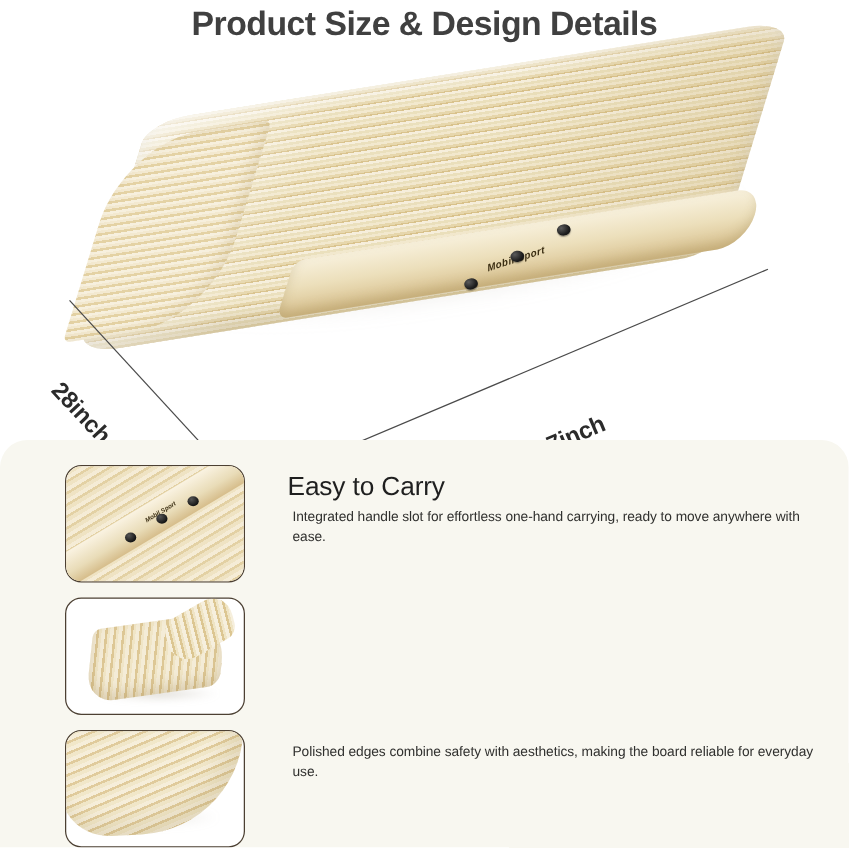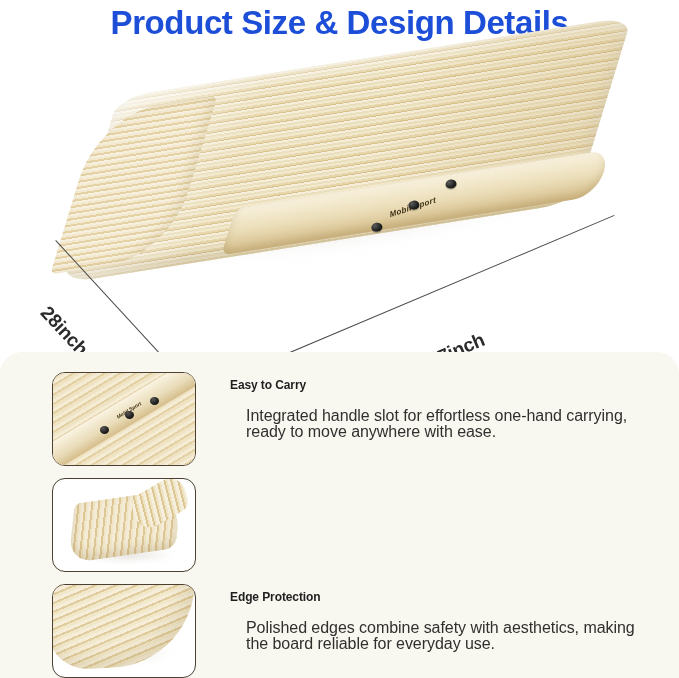--- a/index.html
+++ b/index.html
@@ -7,22 +7,22 @@
     width:679px;height:678px;position:relative;overflow:hidden;
     background:#ffffff;
     font-family:"Liberation Sans", sans-serif;
     -webkit-font-smoothing:antialiased;
   }
 
   
   .title{
     position:absolute;left:0;top:4px;width:679px;
     text-align:center;
-    font-size:33px;font-weight:bold;letter-spacing:-0.4px;
-    color:#1d4ed8;
+    font-size:27px;font-weight:bold;letter-spacing:-0.4px;
+    color:#404040;
     font-family:"Liberation Sans", sans-serif;
   }
 
   
   .hero{position:absolute;left:0;top:52px;width:679px;height:300px;}
 
   .board-wrap{
     position:absolute;left:92px;top:10px;width:520px;height:240px;
     transform:rotate(-9deg);
   }
@@ -173,25 +173,25 @@
     box-shadow:inset -8px -10px 16px rgba(150,125,70,.18);
   }
   .t3-shadow{
     position:absolute;left:12px;top:62px;width:110px;height:14px;
     background:radial-gradient(ellipse at 50% 50%, rgba(150,140,120,.25), rgba(255,255,255,0) 72%);
     filter:blur(4px);
   }
 
   .ftext{position:absolute;left:178px;top:6px;width:430px;}
   .fhead{
-    font-size:12px;font-weight:bold;color:#1f1f1f;
+    font-size:21px;font-weight:normal;color:#1f1f1f;
     letter-spacing:-0.1px;margin:0 0 3px 0;
   }
   .fdesc{
-    font-size:16px;line-height:16px;color:#30302e;margin:16px;
+    font-size:11px;line-height:16px;color:#30302e;margin:4px;
     letter-spacing:-0.05px;
   }
 </style>
 </head>
 <body>
 
 <div class="title">Product Size &amp; Design Details</div>
 
 <div class="hero">
 
@@ -238,18 +238,17 @@
     <div class="ftext">
     </div>
   </div>
 
   <div class="feature f3">
     <div class="thumb">
       <div class="t3-shadow"></div>
       <div class="t3-fan"></div>
     </div>
     <div class="ftext">
-      <p class="fhead">Edge Protection</p>
       <p class="fdesc">Polished edges combine safety with aesthetics, making the board reliable for everyday use.</p>
     </div>
   </div>
 
 </div>
 
 </body></html>

